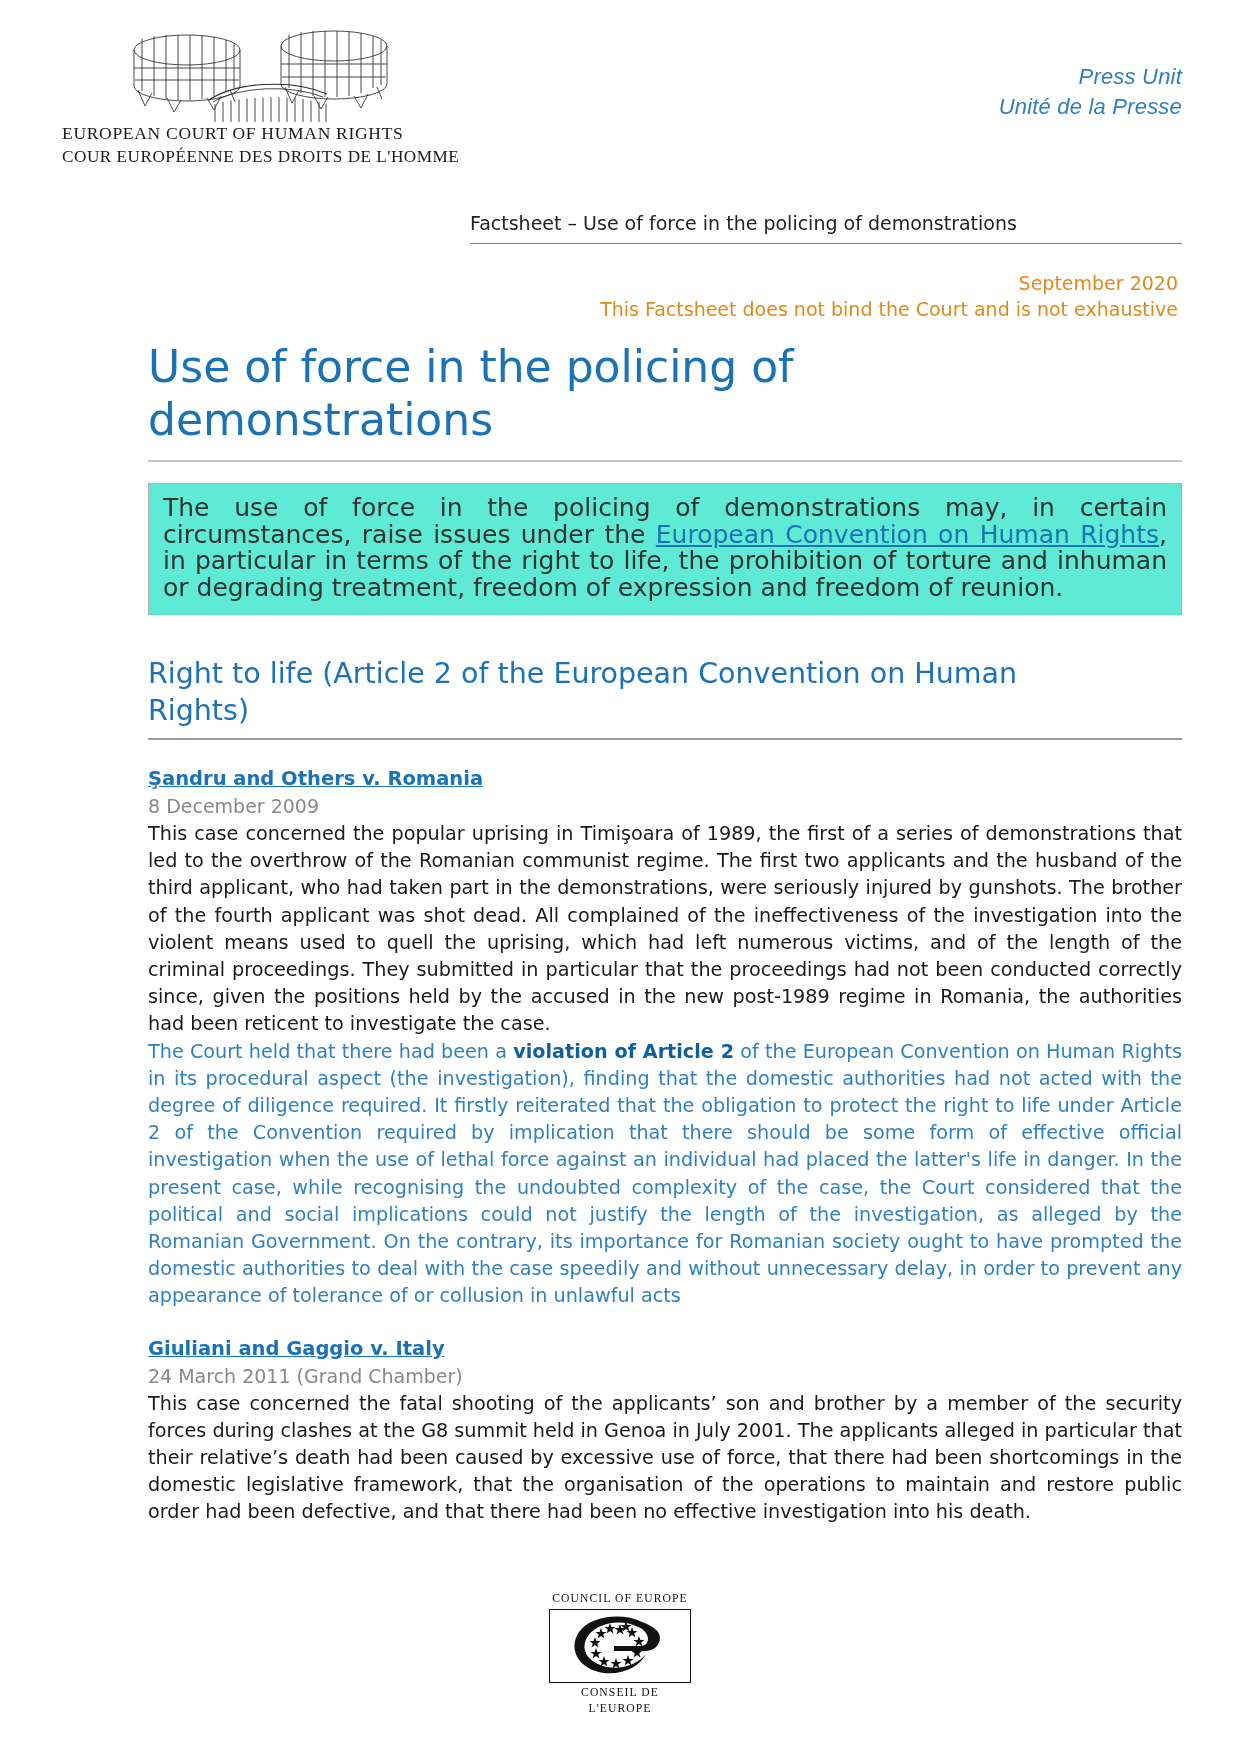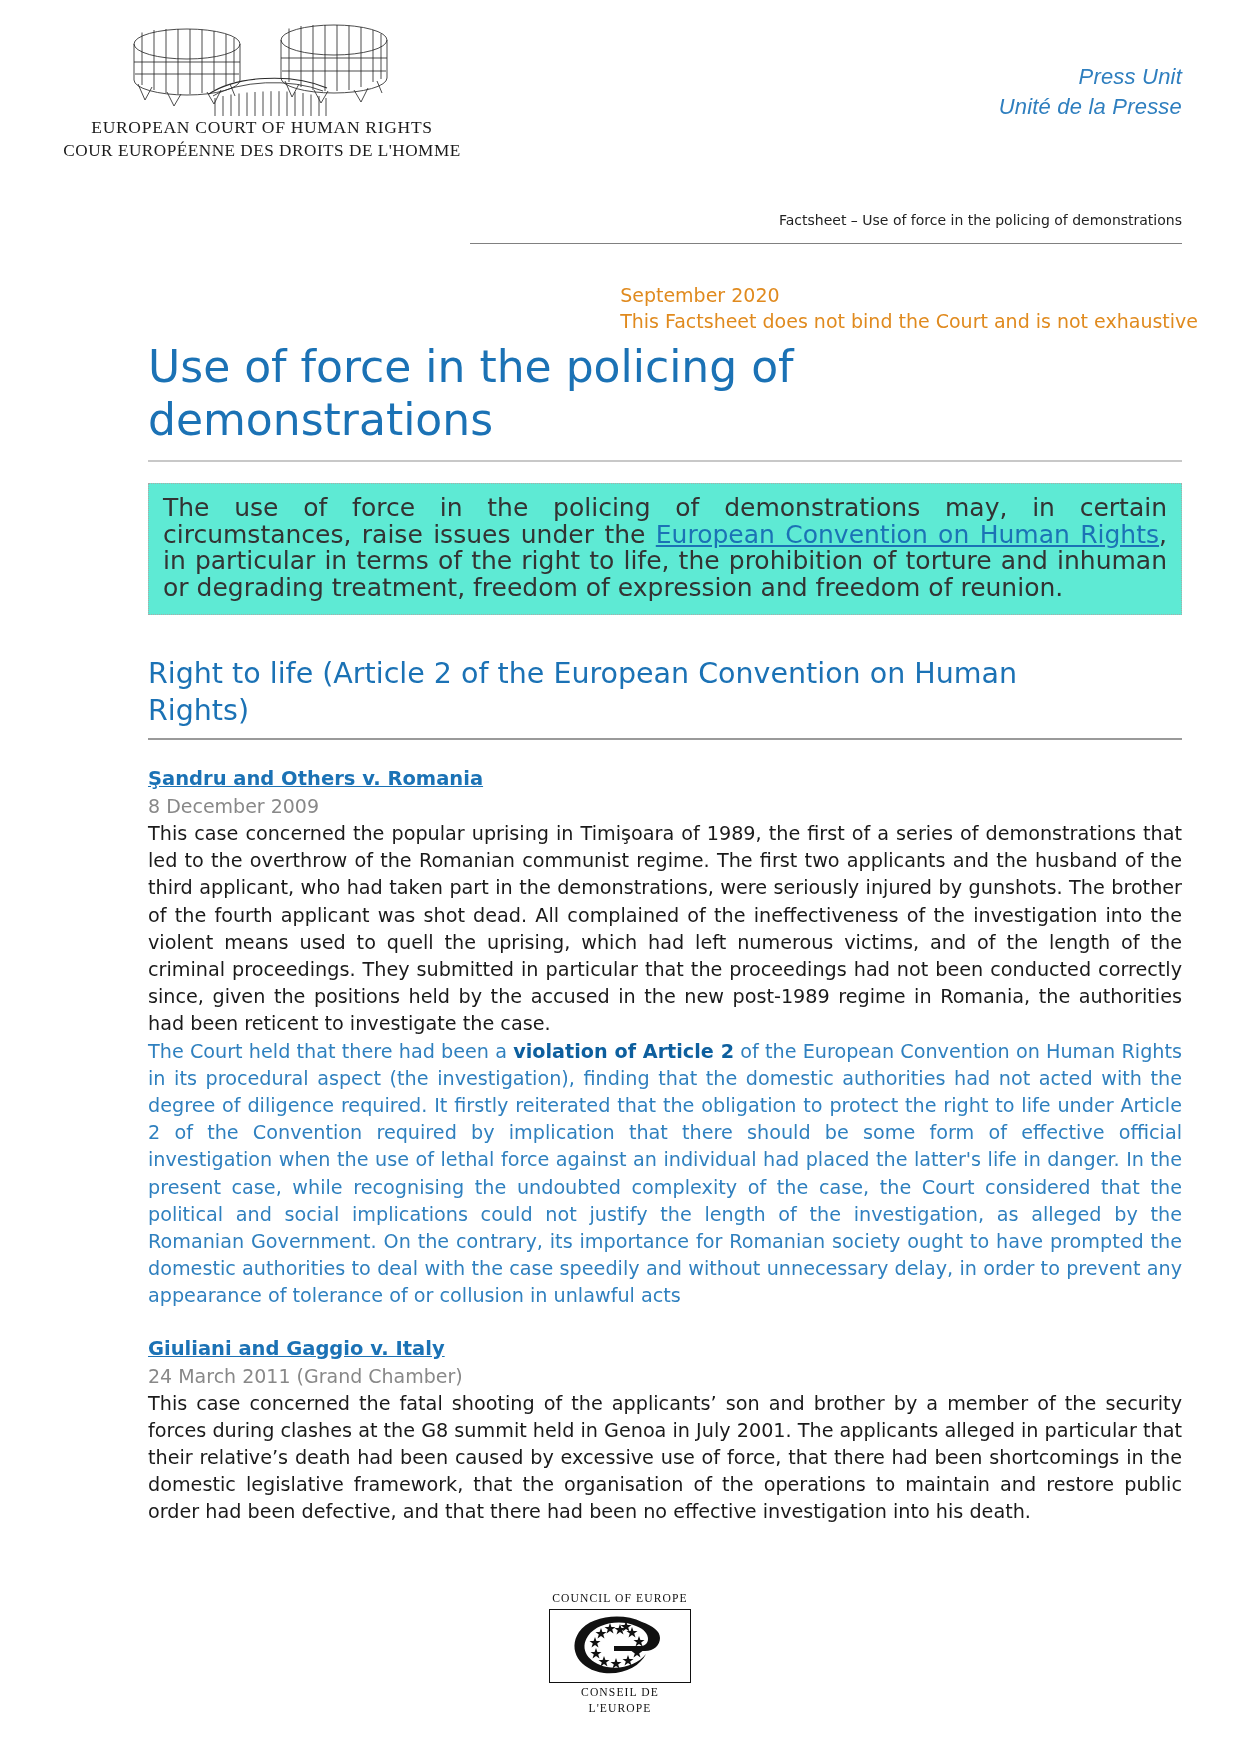--- a/index.html
+++ b/index.html
@@ -39,64 +39,63 @@
     font-style: italic;
     font-size: 22px;
     line-height: 30px;
     letter-spacing: 0.2px;
   }
   .press-unit div { white-space: nowrap; }
 
   .court-logo {
     position: absolute;
     left: 62px;
-    top: 16px;
+    top: 22px;
     width: 400px;
-    text-align: center;
   }
   .court-logo svg { display: block; margin: 0 auto; }
   .court-logo .ln {
     font-family: "Liberation Serif", serif;
     font-size: 17.5px;
     color: #1a1a1a;
     letter-spacing: 0.7px;
     line-height: 23px;
     white-space: nowrap;
   }
   .court-logo .ln1 { font-size: 17.5px; }
   .court-logo .ln2 { font-size: 17.2px; letter-spacing: 0.5px; }
 
   .factsheet-title-row {
     position: absolute;
     left: 470px;
     right: 58px;
     top: 212px;
     font-family: "DejaVu Sans", sans-serif;
-    font-size: 14px;
+    font-size: 19px;
     color: #222222;
-    text-align: right;
+    text-align: left;
   }
   .header-rule {
     position: absolute;
     left: 470px;
     right: 58px;
     top: 243px;
     border-top: 1.6px solid #808080;
   }
 
   
   .datewrap {
     position: absolute;
-    right: 42px;
+    right: 62px;
     top: 270px;
+    text-align: right;
     color: #e08a1e;
     font-family: "DejaVu Sans", sans-serif;
     font-size: 19px;
     line-height: 26px;
-    margin-top: 12px;
   }
 
   
   .content {
     position: absolute;
     left: 148px;
     right: 58px;
     top: 340px;
   }
 

